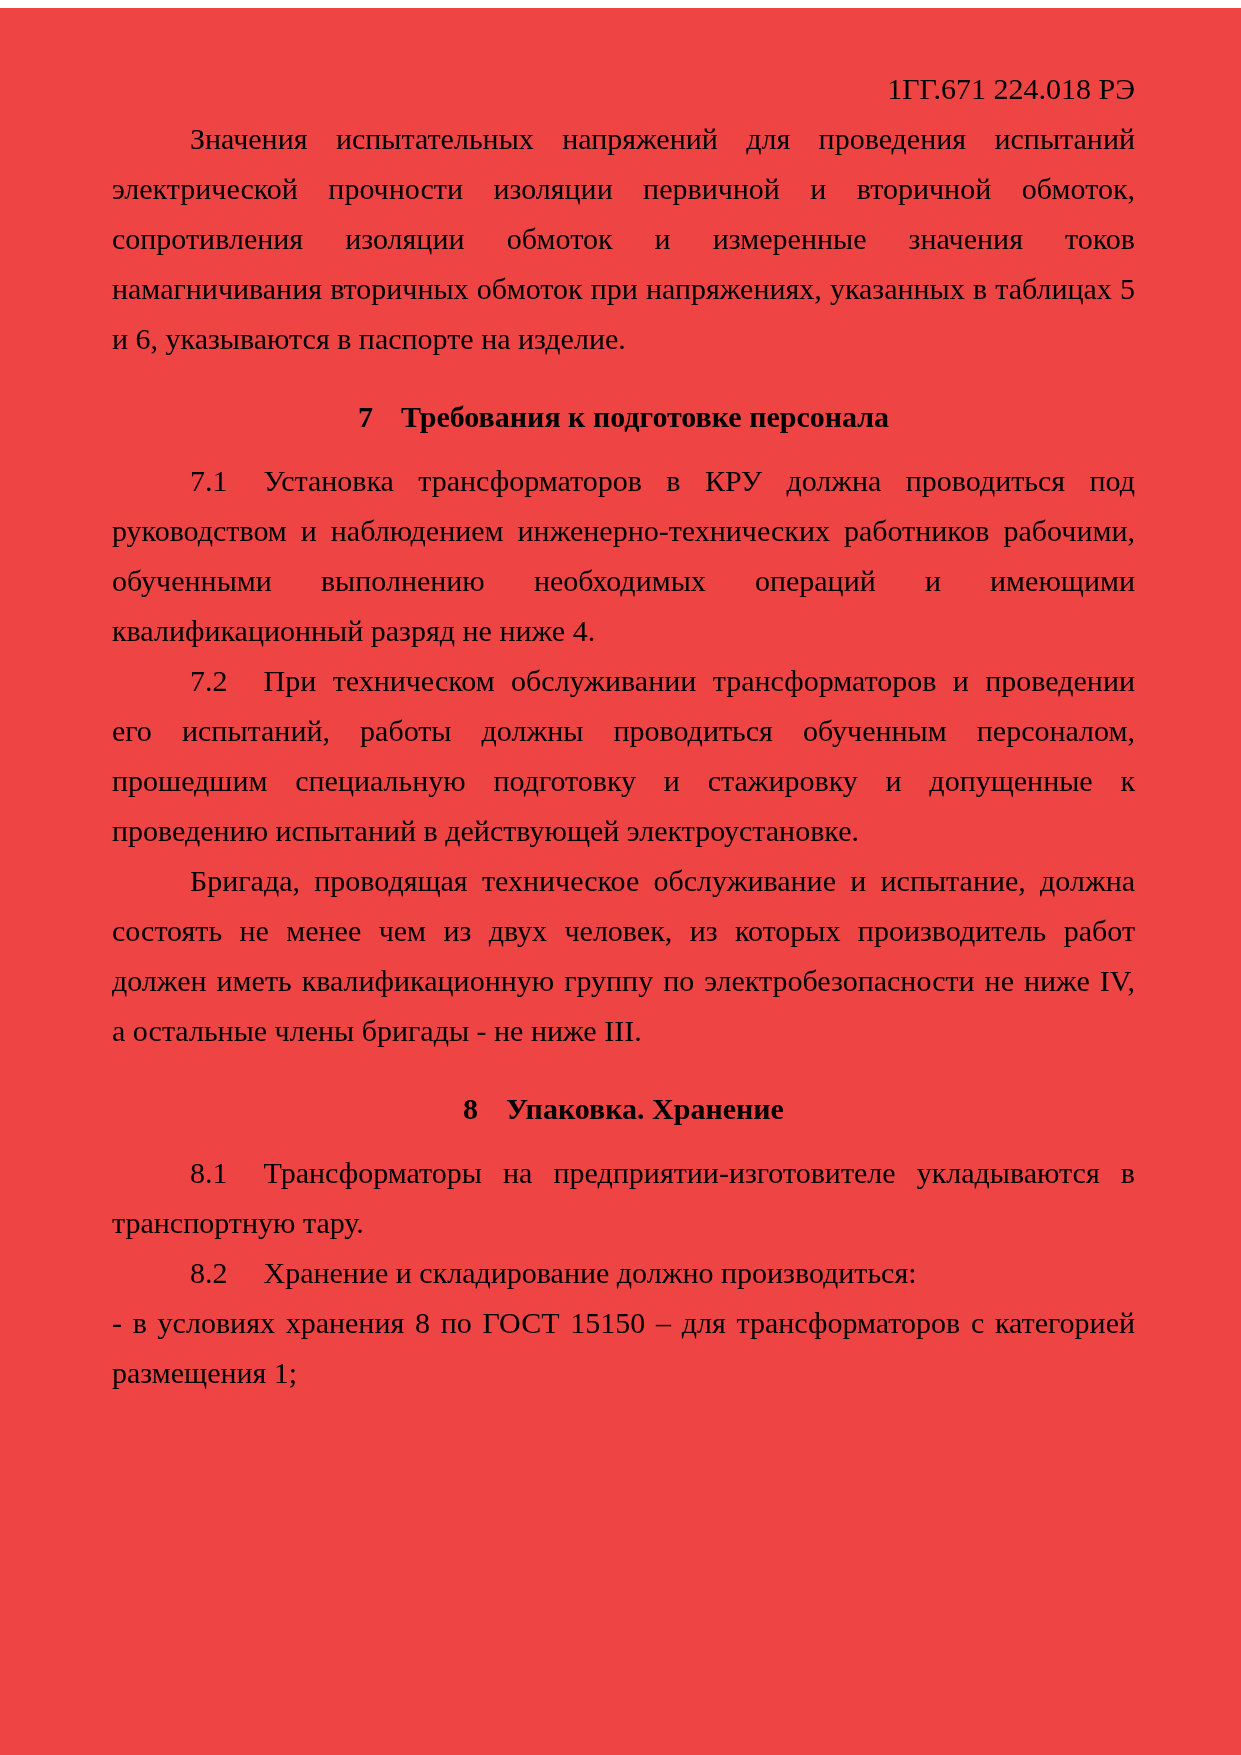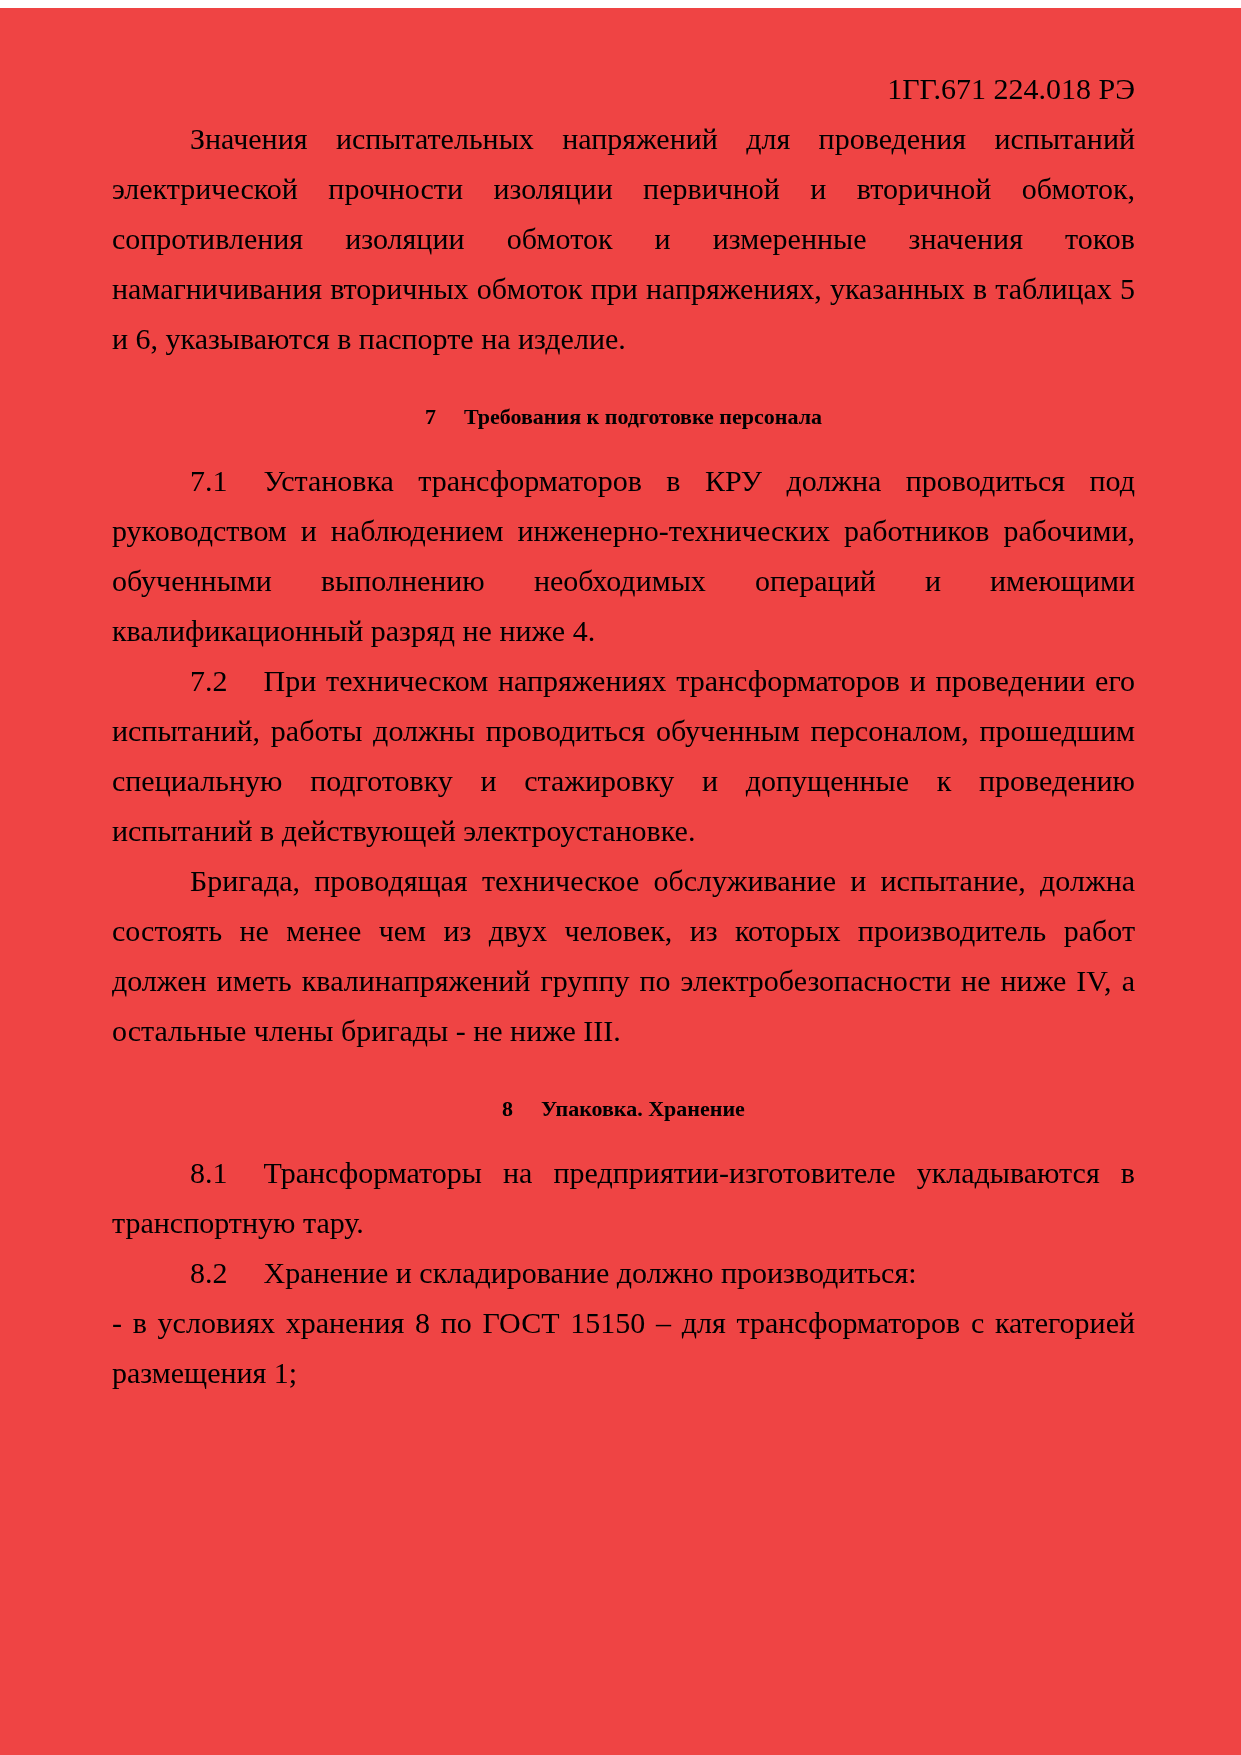--- a/index.html
+++ b/index.html
@@ -35,21 +35,21 @@
   p.para.no-indent {
     text-indent: 0;
   }
   .clause-num {
     padding-right: 36px;
   }
   h2.section {
     margin: 28px 0 14px 0;
     text-align: center;
     text-indent: 0;
-    font-size: 22px;
+    font-size: 30px;
     font-weight: bold;
     line-height: 50px;
   }
   .section-num {
     padding-right: 28px;
   }
   .page-number {
     position: absolute;
     top: 1662px;
     left: 0;
@@ -66,23 +66,23 @@
 
   <p class="doc-code">1ГГ.671 224.018 РЭ</p>
 
   <p class="para">Значения испытательных напряжений для проведения испытаний электриче­ской прочности изоляции первичной и вторичной обмоток, сопротивления изоляции обмоток и измеренные значения токов намагничивания вторичных обмоток при напряжениях, указанных в таблицах 5 и 6, указываются в паспорте на изделие.</p>
 
 
   <h2 class="section"><span class="section-num">7</span><span>Требования к подготовке персонала</span></h2>
 
   <p class="para"><span class="clause-num">7.1</span><span>Установка трансформаторов в КРУ должна проводиться под руковод­ством и наблюдением инженерно-технических работников рабочими, обученными выполнению необходимых операций и имеющими квалификационный разряд не ниже 4.</span></p>
 
-  <p class="para"><span class="clause-num">7.2</span><span>При техническом напряжениях трансформаторов и проведении его ис­пытаний, работы должны проводиться обученным персоналом, прошедшим специ­альную подготовку и стажировку и допущенные к проведению испытаний в дей­ствующей электроустановке.</span></p>
+  <p class="para"><span class="clause-num">7.2</span><span>При техническом обслуживании трансформаторов и проведении его ис­пытаний, работы должны проводиться обученным персоналом, прошедшим специ­альную подготовку и стажировку и допущенные к проведению испытаний в дей­ствующей электроустановке.</span></p>
 
-  <p class="para">Бригада, проводящая техническое обслуживание и испытание, должна состоять не менее чем из двух человек, из которых производитель работ должен иметь квали­напряжений группу по электробезопасности не ниже IV, а остальные члены брига­ды - не ниже III.</p>
+  <p class="para">Бригада, проводящая техническое обслуживание и испытание, должна состоять не менее чем из двух человек, из которых производитель работ должен иметь квали­фикационную группу по электробезопасности не ниже IV, а остальные члены брига­ды - не ниже III.</p>
 
   <h2 class="section"><span class="section-num">8</span><span>Упаковка. Хранение</span></h2>
 
   <p class="para"><span class="clause-num">8.1</span><span>Трансформаторы на предприятии-изготовителе укладываются в транс­портную тару.</span></p>
 
   <p class="para"><span class="clause-num">8.2</span><span>Хранение и складирование должно производиться:</span></p>
 
   <p class="para no-indent">- в условиях хранения 8 по ГОСТ 15150 – для трансформаторов с категорией разме­щения 1;</p>
 
 

